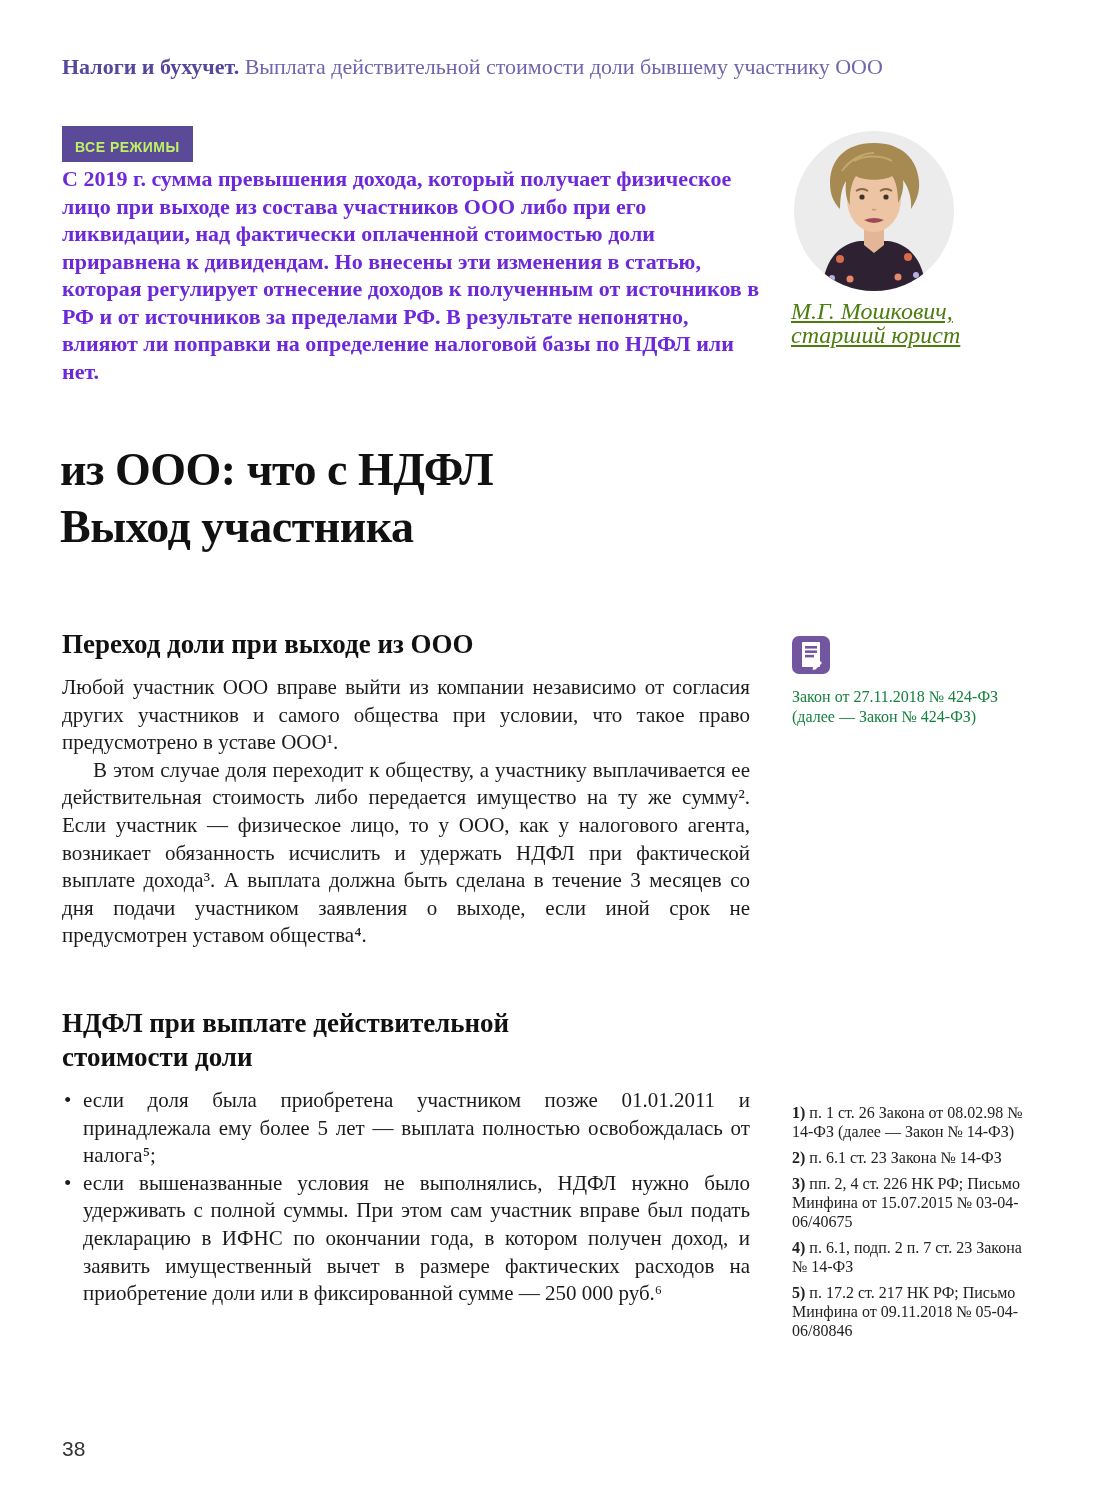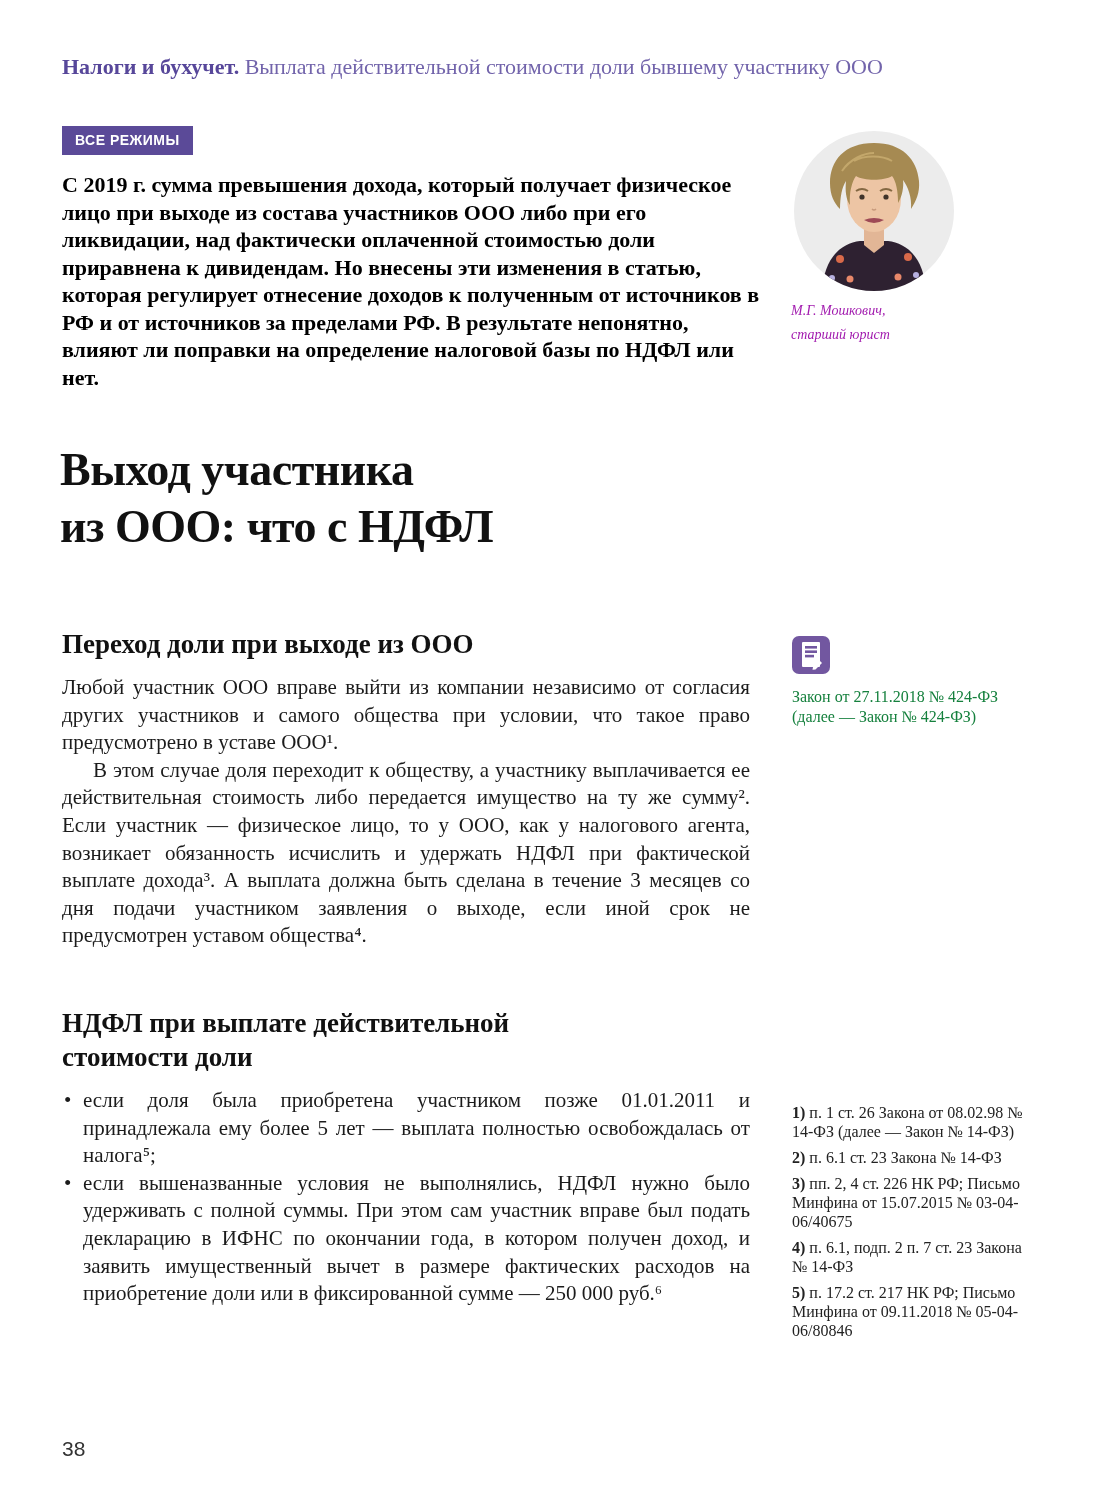--- a/index.html
+++ b/index.html
@@ -14,37 +14,37 @@
   
   .pub-header{
     position:absolute;left:62px;top:54px;width:900px;
     font-size:22px;line-height:26px;
   }
   .brand{font-weight:700;color:#57479a;}
   .subtitle{color:#7264ab;}
   
   .badge{
     position:absolute;left:62px;top:126px;
-    background:#5b4a98;color:#ffffff;
+    background:#5b4a98;color:#bef264;
     font-family:"Liberation Sans","DejaVu Sans",sans-serif;
     font-weight:700;font-size:14px;letter-spacing:.5px;
-    padding:6px 13px 7px;
+    padding:13px 13px 7px;
     text-align:right;
   }
   
   .lede{
-    position:absolute;left:62px;top:171px;width:706px;
-    font-size:22px;line-height:27.5px;font-weight:700;color:#000000;
+    position:absolute;left:62px;top:165px;width:706px;
+    font-size:22px;line-height:27.5px;font-weight:700;color:#6d28d9;
   }
   
   .photo{position:absolute;left:794px;top:131px;width:160px;height:160px;}
   .photo svg{display:block;}
   .caption{
     position:absolute;left:791px;top:299px;width:220px;
-    font-style:italic;font-size:14px;line-height:24px;color:#a21caf;
+    font-style:italic;font-size:24px;line-height:24px;color:#4d7c0f;text-decoration:underline;
   }
   
   .title{
     position:absolute;left:60px;top:441px;width:700px;
     font-size:46px;line-height:57px;font-weight:700;color:#111;
     letter-spacing:-.5px;
   }
   
   .section{position:absolute;left:62px;width:688px;}
   .sec1{top:627px;}
@@ -124,22 +124,22 @@
       </g>
     </svg>
   </div>
 
   <div class="caption">
     <div>М.Г. Мошкович,</div>
     <div>старший юрист</div>
   </div>
 
   <h1 class="title" style="margin:0">
+    <div>из ООО: что с НДФЛ</div>
     <div>Выход участника</div>
-    <div>из ООО: что с НДФЛ</div>
   </h1>
 
   <div class="section sec1">
     <h2>Переход доли при выходе из ООО</h2>
     <p class="body">Любой участник ООО вправе выйти из компании независимо от согласия других участников и самого общества при условии, что такое право предусмотрено в уставе ООО¹.</p>
     <p class="body indent">В этом случае доля переходит к обществу, а участнику выплачивается ее действительная стоимость либо передается имущество на ту же сумму². Если участник — физическое лицо, то у ООО, как у налогового агента, возникает обязанность исчислить и удержать НДФЛ при фактической выплате дохода³. А выплата должна быть сделана в течение 3 месяцев со дня подачи участником заявления о выходе, если иной срок не предусмотрен уставом общества⁴.</p>
   </div>
 
   <div class="section sec2">
     <h2>НДФЛ при выплате действительной стоимости доли</h2>

